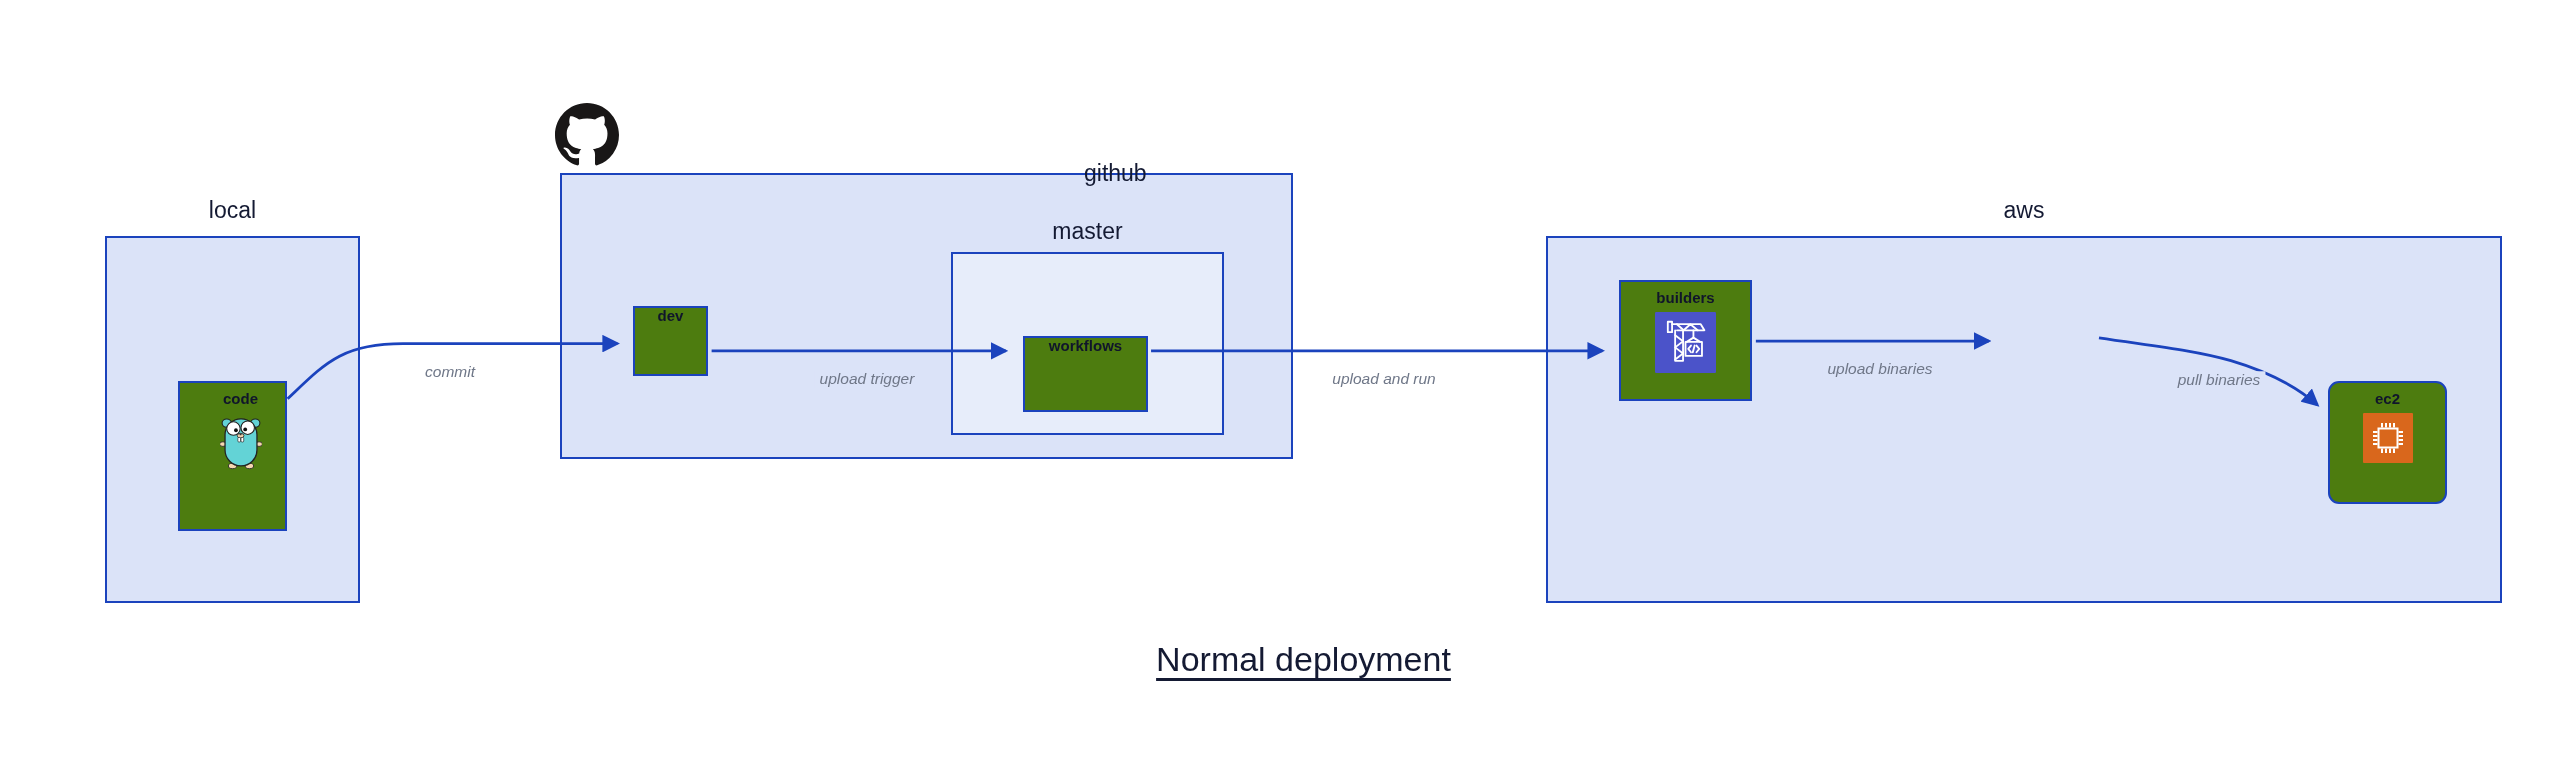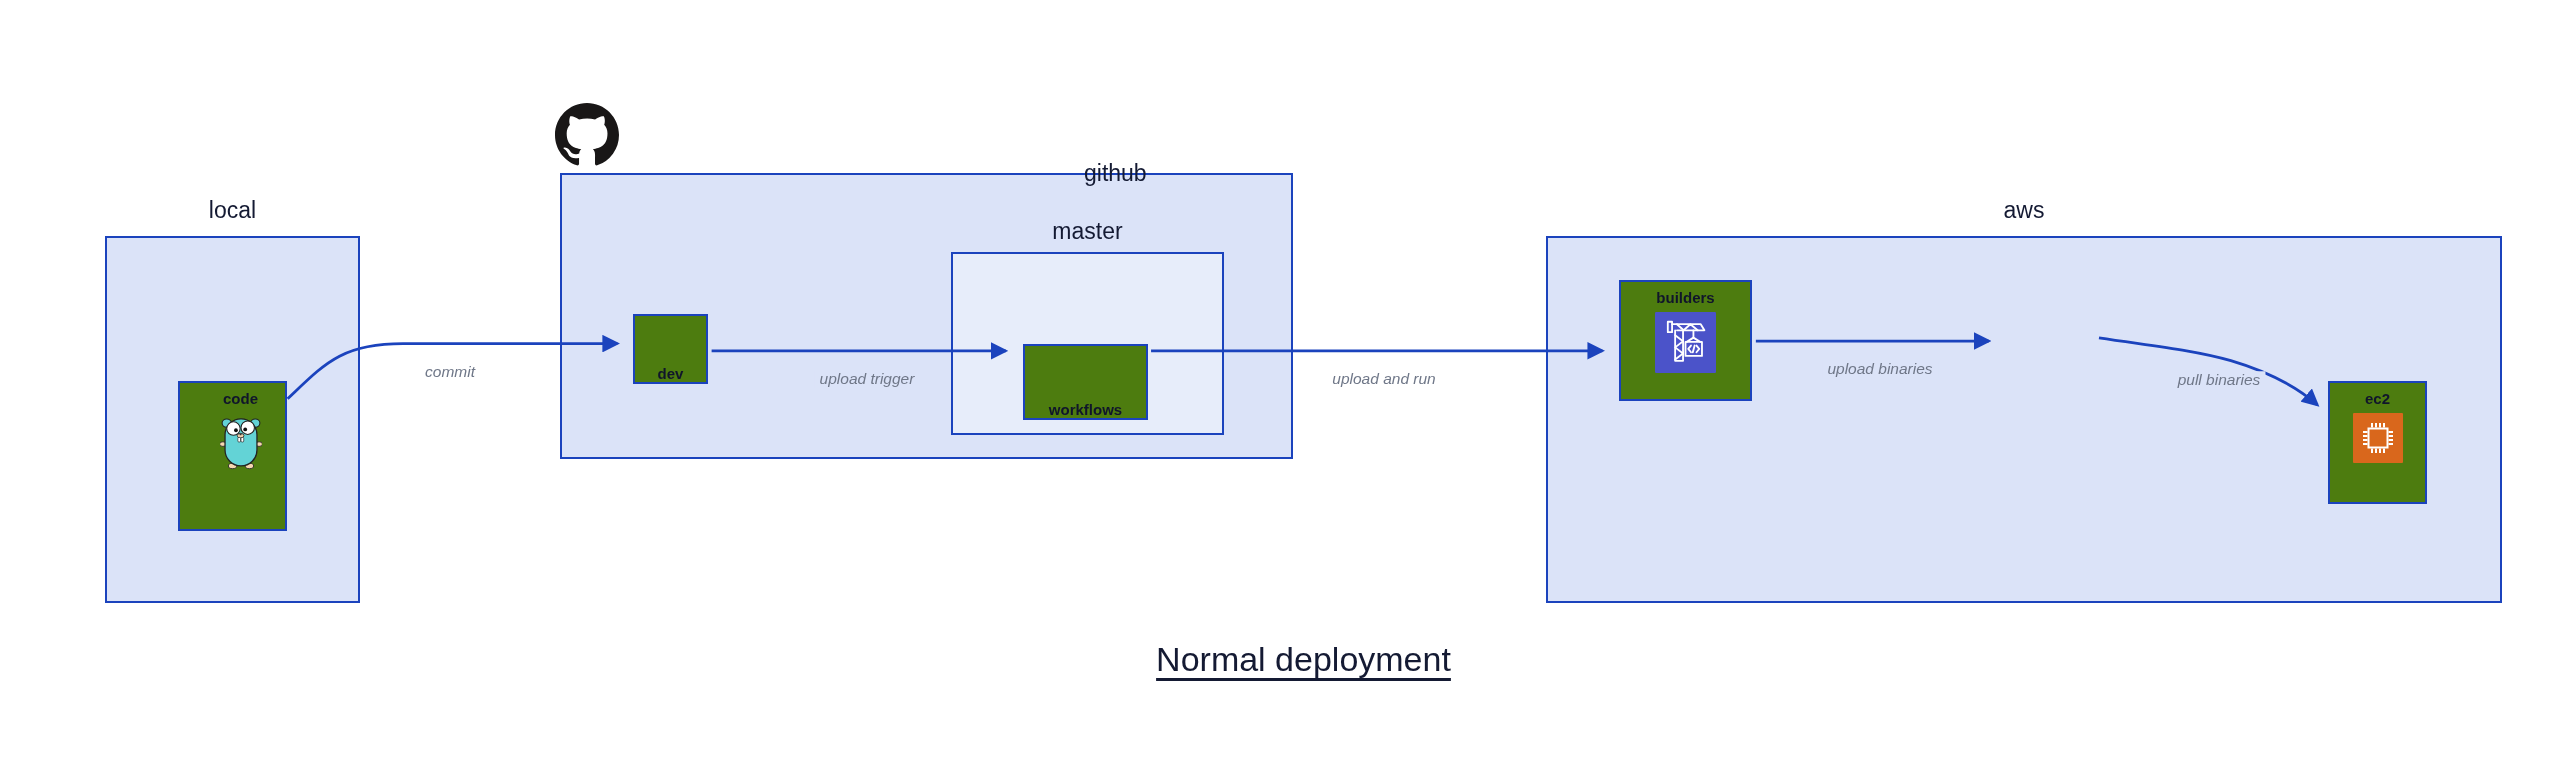--- a/index.html
+++ b/index.html
@@ -32,21 +32,21 @@
     flex-direction: column;
     align-items: center;
     z-index: 6;
   }
   .node .node-label {
     font-weight: bold;
     font-size: 15px;
     color: #10152b;
     line-height: 1.1;
   }
-  .node.centered { justify-content: flex-end; margin-top: 8px; }
+  .node.centered { justify-content: flex-start; }
   .node.iconned { justify-content: flex-start; padding-top: 8.2px; gap: 5.2px; }
   .region-label {
     position: absolute;
     font-size: 23px;
     color: #141a33;
     line-height: 1.15;
     z-index: 3;
   }
   .edge-label {
     position: absolute;
@@ -168,21 +168,21 @@
         <path d="M52 49 L63 42 L74 49"></path>
         <rect x="50" y="49" width="27" height="23"></rect>
         <path d="M59 55 L54.5 60.5 L59 66"></path>
         <path d="M68 55 L72.5 60.5 L68 66"></path>
         <line x1="65" y1="55" x2="62" y2="66"></line>
       </g>
     </svg>
   </div>
 
 
-  <div class="node iconned" style="left:2328px; top:381px; width:99px; height:123px;">
+  <div class="node iconned" style="left:2328px; top:381px; width:119px; height:123px;border-radius:11px;">
     <span class="node-label">ec2</span>
     <svg class="icon-badge" width="50" height="50" viewBox="0 0 100 100">
       <rect width="100" height="100" rx="2" fill="#d9671c"></rect>
       <g stroke="#ffffff" stroke-width="4" fill="none">
         <rect x="31" y="31" width="38" height="38"></rect>
         <line x1="38" y1="29" x2="38" y2="20"></line>
           <line x1="46" y1="29" x2="46" y2="20"></line>
         <line x1="54" y1="29" x2="54" y2="20"></line>
           <line x1="62" y1="29" x2="62" y2="20"></line>
         <line x1="38" y1="71" x2="38" y2="80"></line>

